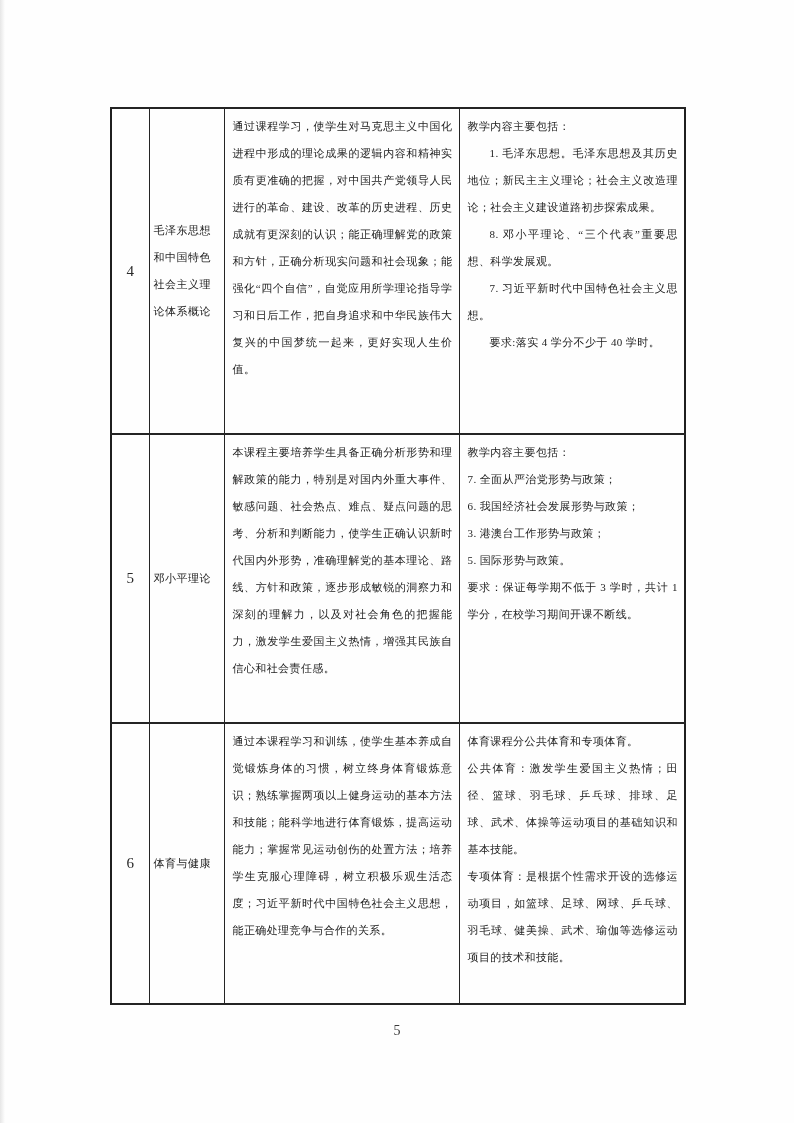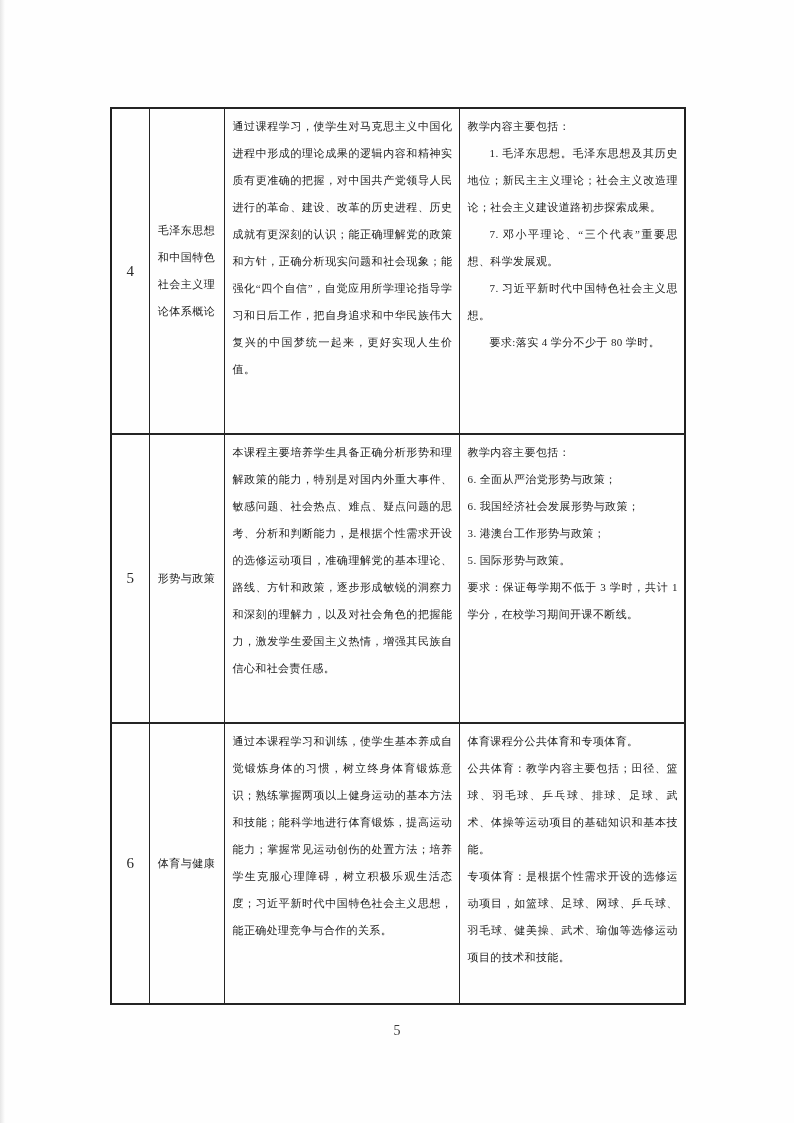--- a/index.html
+++ b/index.html
@@ -33,21 +33,20 @@
     overflow: hidden;
   }
   td.col-no {
     text-align: center;
     vertical-align: middle;
     font-family: "Liberation Serif", "DejaVu Serif", serif;
     font-size: 15px;
     color: #2a2a2a;
   }
   td.col-course {
-    text-align: center;
     vertical-align: middle;
     padding: 2px 4px;
     letter-spacing: 0.5px;
   }
   td.col-objective, td.col-content {
     vertical-align: top;
     padding: 4px 6px 4px 8px;
   }
   td.col-objective p, td.col-content p {
     text-align: justify;
@@ -87,49 +86,49 @@
     <tbody>
       <tr style="height:326px">
         <td class="col-no">4</td>
         <td class="col-course">毛泽东思想和中国特色社会主义理论体系概论</td>
         <td class="col-objective">
           <p>通过课程学习，使学生对马克思主义中国化进程中形成的理论成果的逻辑内容和精神实质有更准确的把握，对中国共产党领导人民进行的革命、建设、改革的历史进程、历史成就有更深刻的认识；能正确理解党的政策和方针，正确分析现实问题和社会现象；能强化“四个自信”，自觉应用所学理论指导学习和日后工作，把自身追求和中华民族伟大复兴的中国梦统一起来，更好实现人生价值。</p>
         </td>
         <td class="col-content">
           <p>教学内容主要包括：</p>
           <p class="indent">1. 毛泽东思想。毛泽东思想及其历史地位；新民主主义理论；社会主义改造理论；社会主义建设道路初步探索成果。</p>
-          <p class="indent">7. 邓小平理论、“三个代表”重要思想、科学发展观。</p>
+          <p class="indent">8. 邓小平理论、“三个代表”重要思想、科学发展观。</p>
           <p class="indent">7. 习近平新时代中国特色社会主义思想。</p>
-          <p class="indent">要求:落实 4 学分不少于 80 学时。</p>
+          <p class="indent">要求:落实 4 学分不少于 40 学时。</p>
         </td>
       </tr>
       <tr style="height:289px">
         <td class="col-no">5</td>
-        <td class="col-course">形势与政策</td>
+        <td class="col-course">邓小平理论</td>
         <td class="col-objective">
-          <p>本课程主要培养学生具备正确分析形势和理解政策的能力，特别是对国内外重大事件、敏感问题、社会热点、难点、疑点问题的思考、分析和判断能力，是根据个性需求开设的选修运动项目，准确理解党的基本理论、路线、方针和政策，逐步形成敏锐的洞察力和深刻的理解力，以及对社会角色的把握能力，激发学生爱国主义热情，增强其民族自信心和社会责任感。</p>
+          <p>本课程主要培养学生具备正确分析形势和理解政策的能力，特别是对国内外重大事件、敏感问题、社会热点、难点、疑点问题的思考、分析和判断能力，使学生正确认识新时代国内外形势，准确理解党的基本理论、路线、方针和政策，逐步形成敏锐的洞察力和深刻的理解力，以及对社会角色的把握能力，激发学生爱国主义热情，增强其民族自信心和社会责任感。</p>
         </td>
         <td class="col-content">
           <p>教学内容主要包括：</p>
-          <p>6. 全面从严治党形势与政策；</p>
+          <p>7. 全面从严治党形势与政策；</p>
           <p>6. 我国经济社会发展形势与政策；</p>
           <p>3. 港澳台工作形势与政策；</p>
           <p>5. 国际形势与政策。</p>
           <p>要求：保证每学期不低于 3 学时，共计 1 学分，在校学习期间开课不断线。</p>
         </td>
       </tr>
       <tr style="height:281px">
         <td class="col-no">6</td>
         <td class="col-course">体育与健康</td>
         <td class="col-objective">
           <p>通过本课程学习和训练，使学生基本养成自觉锻炼身体的习惯，树立终身体育锻炼意识；熟练掌握两项以上健身运动的基本方法和技能；能科学地进行体育锻炼，提高运动能力；掌握常见运动创伤的处置方法；培养学生克服心理障碍，树立积极乐观生活态度；习近平新时代中国特色社会主义思想，能正确处理竞争与合作的关系。</p>
         </td>
         <td class="col-content">
           <p>体育课程分公共体育和专项体育。</p>
-          <p>公共体育：教学内容主要包括；田径、篮球、羽毛球、乒乓球、排球、足球、武术、体操等运动项目的基础知识和基本技能。</p>
+          <p>公共体育：激发学生爱国主义热情；田径、篮球、羽毛球、乒乓球、排球、足球、武术、体操等运动项目的基础知识和基本技能。</p>
           <p>专项体育：是根据个性需求开设的选修运动项目，如篮球、足球、网球、乒乓球、羽毛球、健美操、武术、瑜伽等选修运动项目的技术和技能。</p>
         </td>
       </tr>
     </tbody>
   </table>
 
   <div class="page-number">5</div>
 </div>
 
 </body></html>

